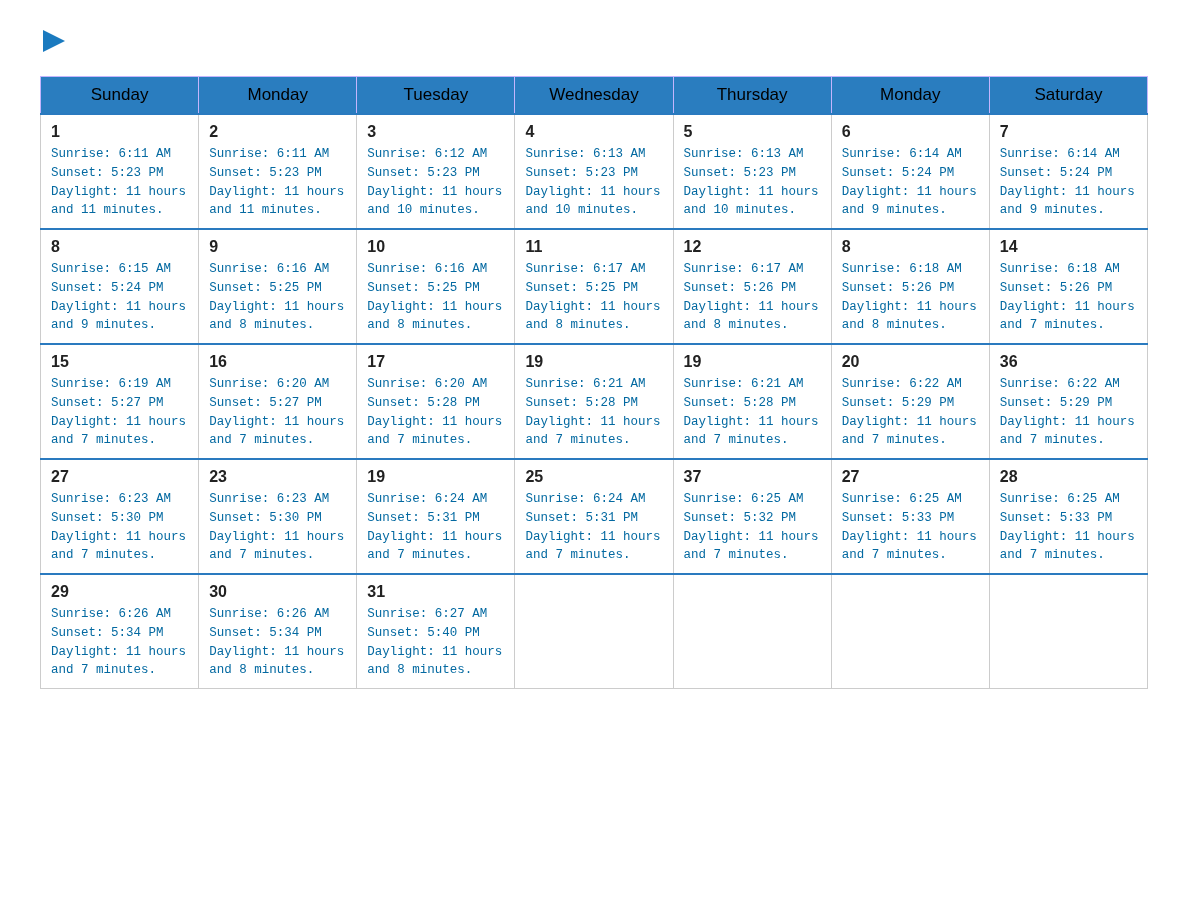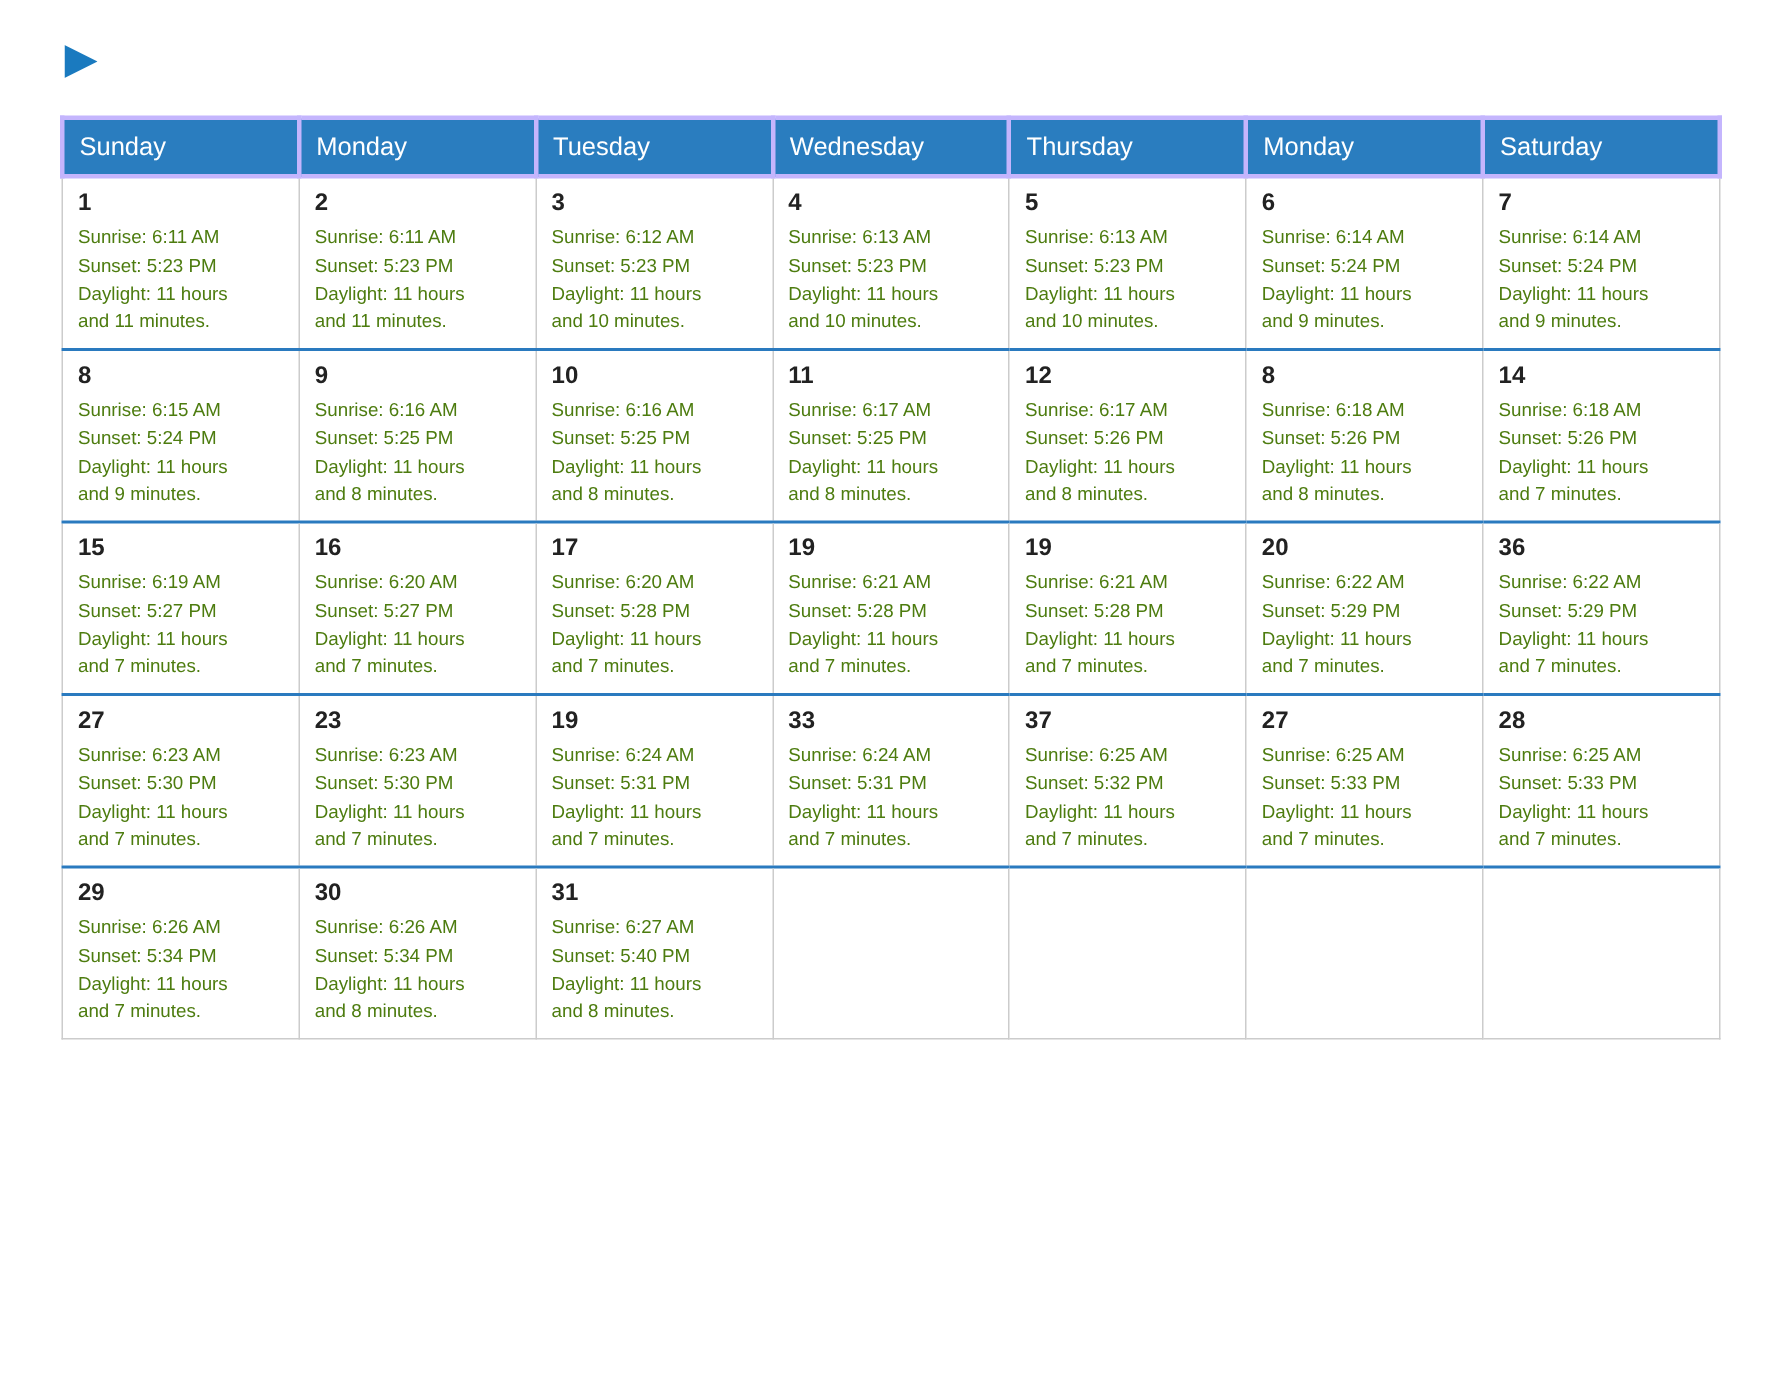--- a/index.html
+++ b/index.html
@@ -52,47 +52,48 @@
       color: #444;
       margin-top: 4px;
     }
     .calendar {
       width: 100%;
       border-collapse: collapse;
       border: 1px solid #aaa;
     }
     .calendar th {
       background-color: #2a7dbf;
-      color: #ffffff;
+      color: #000000;
       font-size: 17px;
       font-weight: normal;
       padding: 8px 10px;
-      text-align: left;
-      border: 3px solid #c4b5fd;
+      text-align: center;
+      border: 1px solid #c4b5fd;
     }
     .calendar td {
       vertical-align: top;
       padding: 8px 10px;
       border: 1px solid #ccc;
       font-size: 13px;
       color: #333;
       width: 14.28%;
       min-height: 90px;
     }
     .day-number {
       font-size: 16px;
       font-weight: bold;
       color: #222;
       margin-bottom: 4px;
       display: block;
     }
     .day-info {
       font-size: 12.5px;
       line-height: 1.5;
-      color: #4d7c0f;
+      color: #0369a1;
+      font-family: Liberation Mono, monospace;
     }
     .calendar tr td {
       border-top: 2px solid #2a7abf;
     }
     .calendar tr td:not(:first-child) {
       border-top: 2px solid #2a7abf;
     }
     .calendar tbody tr:first-child td {
       border-top: 2px solid #2a7abf;
     }
@@ -355,21 +356,21 @@
         <td>
           <span class="day-number">19</span>
           <div class="day-info">
             <div>Sunrise: 6:24 AM</div>
             <div>Sunset: 5:31 PM</div>
             <div>Daylight: 11 hours</div>
             <div>and 7 minutes.</div>
           </div>
         </td>
         <td>
-          <span class="day-number">33</span>
+          <span class="day-number">25</span>
           <div class="day-info">
             <div>Sunrise: 6:24 AM</div>
             <div>Sunset: 5:31 PM</div>
             <div>Daylight: 11 hours</div>
             <div>and 7 minutes.</div>
           </div>
         </td>
         <td>
           <span class="day-number">37</span>
           <div class="day-info">

